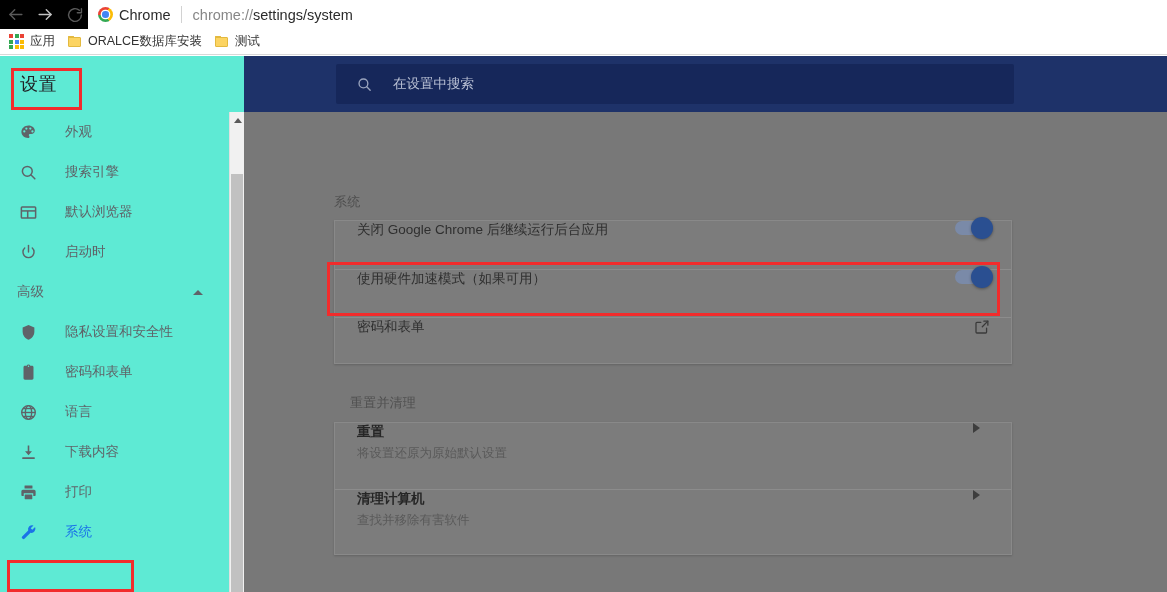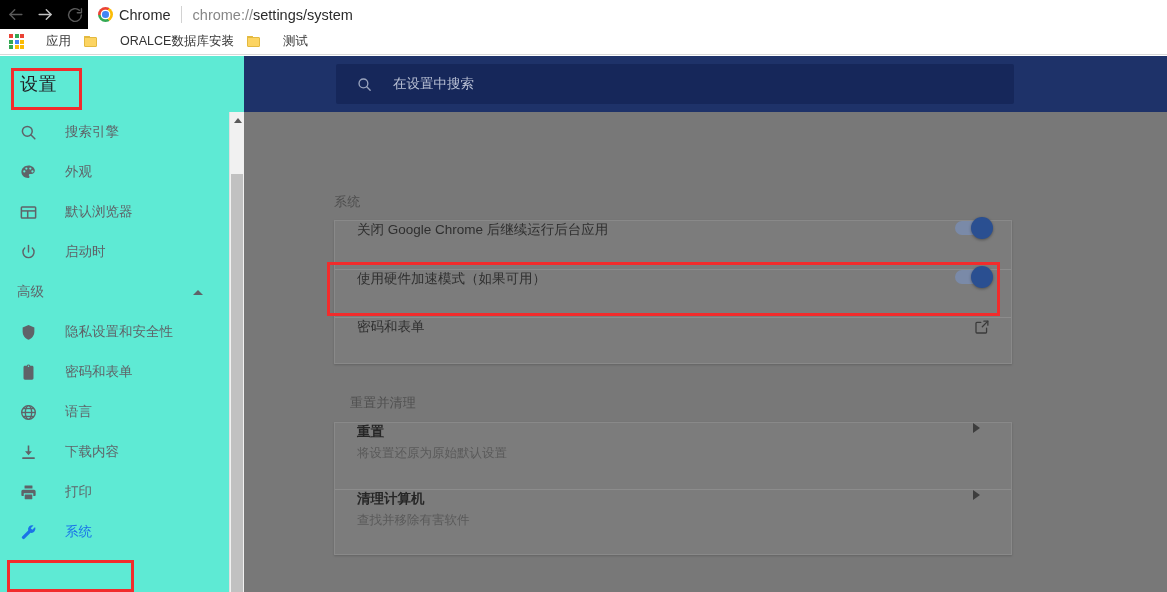--- a/index.html
+++ b/index.html
@@ -100,21 +100,21 @@
     background: #ffffff;
     display: flex;
     align-items: center;
     padding-left: 3px;
     box-sizing: border-box;
     border-bottom: 1px solid #d8d8d8;
   }
   .bm-item {
     display: flex;
     align-items: center;
-    gap: 22px;
+    gap: 6px;
     padding: 2px 7px 2px 6px;
     white-space: nowrap;
   }
   .bm-label {
     font-size: 12.5px;
     color: #333333;
   }
   .apps-grid {
     width: 15px; height: 15px;
     display: grid;
@@ -434,35 +434,35 @@
 
   <div class="settings-page">
 
     <div class="sidebar">
       <div class="settings-title">设置</div>
 
       <div class="sidebar-menu">
 
         <div class="menu-row">
           <span class="menu-icon">
+            <svg width="19" height="19" viewBox="0 0 24 24" fill="currentColor">
+              <path d="M12 3c-5 0-9 3.6-9 8.2 0 4.5 3.9 7.8 8.4 7.8 1.2 0 1.9-.7 1.9-1.6 0-.5-.2-.8-.5-1.1-.3-.3-.4-.6-.4-1 0-.8.7-1.4 1.6-1.4h1.5c2.6 0 4.5-1.9 4.5-4.5C20 6 16.4 3 12 3zM6.7 12.1a1.4 1.4 0 1 1 0-2.8 1.4 1.4 0 0 1 0 2.8zm2.6-3.6a1.4 1.4 0 1 1 0-2.8 1.4 1.4 0 0 1 0 2.8zm5 0a1.4 1.4 0 1 1 0-2.8 1.4 1.4 0 0 1 0 2.8zm2.7 3.6a1.4 1.4 0 1 1 0-2.8 1.4 1.4 0 0 1 0 2.8z"></path>
+            </svg>
+          </span>
+          <span class="menu-label">外观</span>
+        </div>
+
+        <div class="menu-row">
+          <span class="menu-icon">
             <svg width="19" height="19" viewBox="0 0 24 24" fill="none" stroke="currentColor" stroke-width="1.9" stroke-linecap="round">
               <circle cx="10.5" cy="10.5" r="6.2"></circle>
               <line x1="15.2" y1="15.2" x2="20" y2="20"></line>
             </svg>
           </span>
           <span class="menu-label">搜索引擎</span>
-        </div>
-
-        <div class="menu-row">
-          <span class="menu-icon">
-            <svg width="19" height="19" viewBox="0 0 24 24" fill="currentColor">
-              <path d="M12 3c-5 0-9 3.6-9 8.2 0 4.5 3.9 7.8 8.4 7.8 1.2 0 1.9-.7 1.9-1.6 0-.5-.2-.8-.5-1.1-.3-.3-.4-.6-.4-1 0-.8.7-1.4 1.6-1.4h1.5c2.6 0 4.5-1.9 4.5-4.5C20 6 16.4 3 12 3zM6.7 12.1a1.4 1.4 0 1 1 0-2.8 1.4 1.4 0 0 1 0 2.8zm2.6-3.6a1.4 1.4 0 1 1 0-2.8 1.4 1.4 0 0 1 0 2.8zm5 0a1.4 1.4 0 1 1 0-2.8 1.4 1.4 0 0 1 0 2.8zm2.7 3.6a1.4 1.4 0 1 1 0-2.8 1.4 1.4 0 0 1 0 2.8z"></path>
-            </svg>
-          </span>
-          <span class="menu-label">外观</span>
         </div>
 
         <div class="menu-row">
           <span class="menu-icon">
             <svg width="19" height="19" viewBox="0 0 24 24" fill="none" stroke="currentColor" stroke-width="1.9">
               <rect x="3" y="5" width="18" height="14" rx="1"></rect>
               <line x1="3" y1="10" x2="21" y2="10"></line>
               <line x1="11" y1="10" x2="11" y2="19"></line>
             </svg>
           </span>

